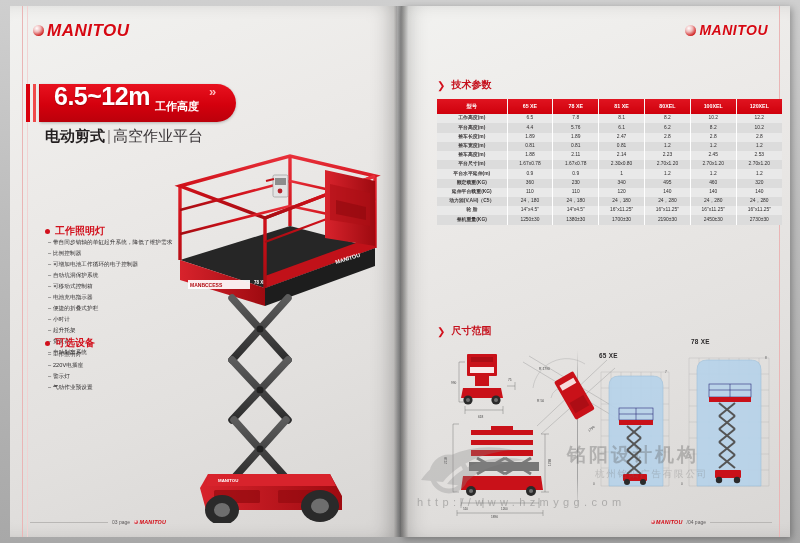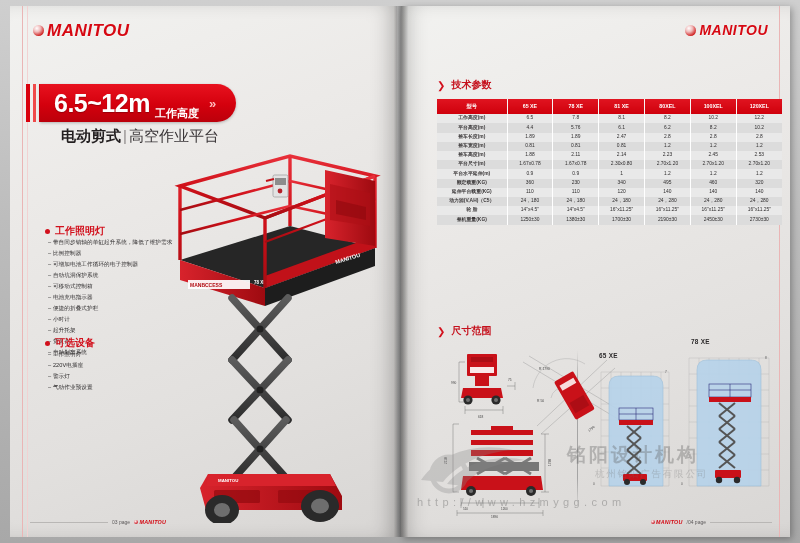--- a/index.html
+++ b/index.html
@@ -51,35 +51,35 @@
   
   #title-bars { position:absolute; left:26px; top:84px; display:flex; gap:3px; }
   #title-bars i { display:block; width:4px; height:38px; background:#d9000d; }
   #title-bars i:nth-child(2){ width:3px; background:#ef4a4a; }
 
   #title-banner {
     position:absolute; left:40px; top:84px; height:38px;
     padding:0 20px 0 14px;
     background:linear-gradient(180deg,#e8121f 0%,#d4000d 55%,#bb000b 100%);
     border-radius:0 19px 19px 0;
-    display:flex; align-items:center; gap:5px;
+    display:flex; gap:5px;
     box-shadow:0 1px 3px rgba(0,0,0,.25);
   }
   #title-range {
     color:#fff; font-size:25px; font-weight:bold; line-height:1;
     letter-spacing:-.5px; text-shadow:0 1px 1px rgba(0,0,0,.25);
   }
   #title-suffix {
     color:#fff; font-size:11px; font-weight:bold; line-height:1;
-    align-self:flex-end; margin-bottom:3px; letter-spacing:0px;
+    align-self:flex-end; margin-bottom:10px; letter-spacing:0px;
   }
   #title-chevrons { color:#ffb9bc; font-size:13px; font-weight:bold; margin-left:5px; }
 
   #subtitle {
-    position:absolute; left:61px; top:127px;
+    position:absolute; left:45px; top:127px;
     font-size:15px; color:#231f20; font-weight:bold; white-space:nowrap;
   }
   #subtitle .thin { font-weight:normal; color:#3a3638; }
   #subtitle .sep  { color:#8e8a8a; font-weight:normal; margin:0 2px; }
 
   
   .feat-head {
     position:absolute; display:flex; align-items:center; gap:5px;
     font-size:10px; font-weight:bold; color:#d2101c; white-space:nowrap;
   }

